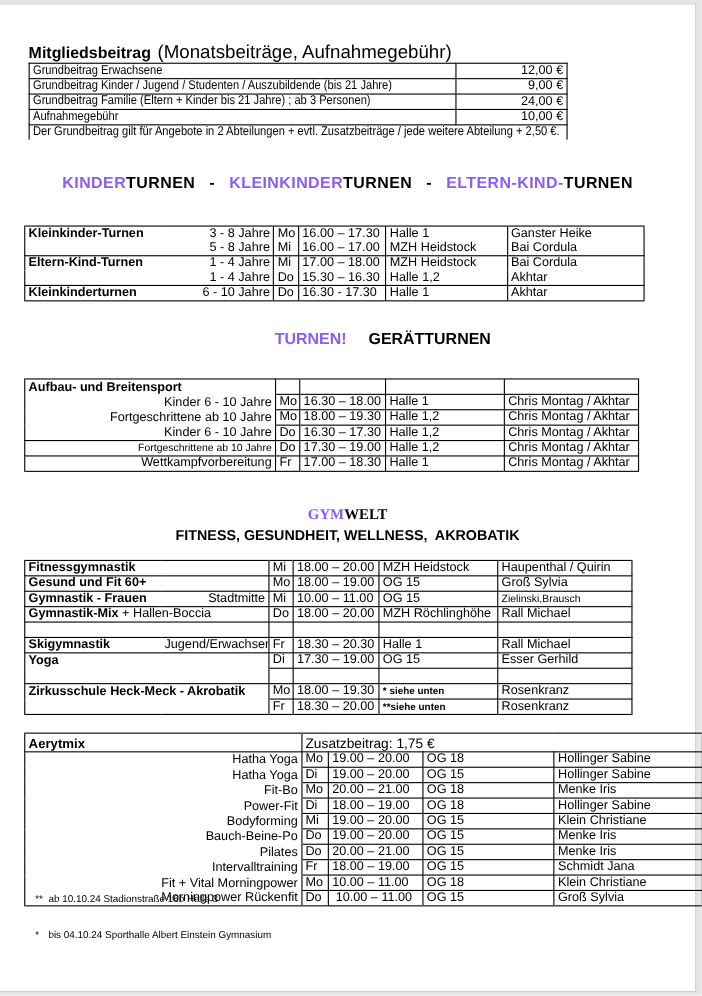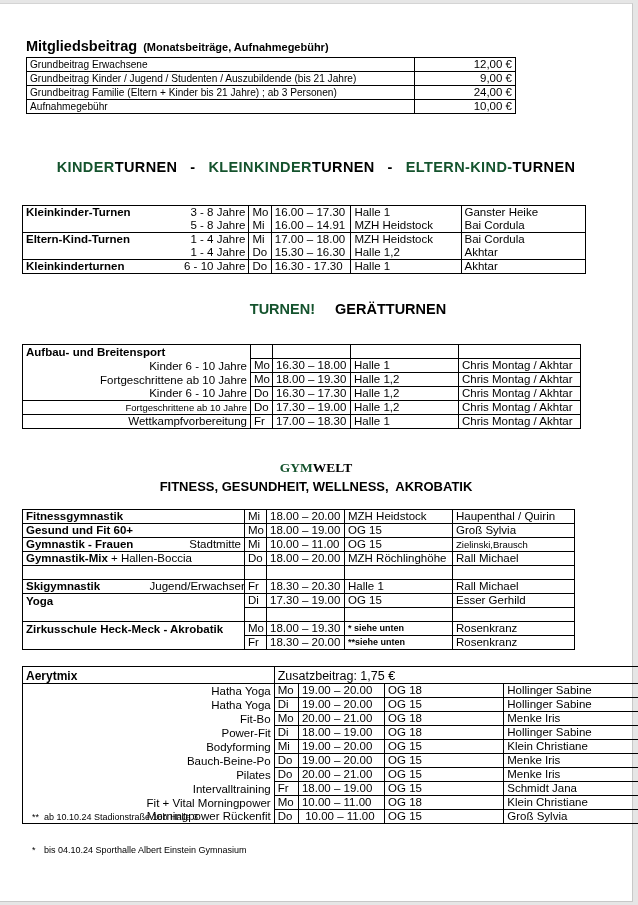--- a/index.html
+++ b/index.html
@@ -9,30 +9,30 @@
   }
   .page {
     position: absolute; left: 0; top: 3px; width: 632px; height: 897px;
     background: #fff; border-right: 1px solid #c8c8c8; border-bottom: 1px solid #c8c8c8; border-top: 1px solid #d4d4d4;
   }
   .abs { position: absolute; }
   .narrow { display: inline-block; transform: scaleX(0.88); transform-origin: left center; white-space: nowrap; }
 
   
   .mb-title { left: 26px; top: 34px; font-size: 14.5px; font-weight: bold; white-space: nowrap; }
-  .mb-sub { font-size: 11px; font-weight: bold; margin-left: 6px; }
+  .mb-sub { font-size: 17px; font-weight: normal; margin-left: 6px; }
   table { border-collapse: collapse; table-layout: fixed; position: absolute; }
   td { padding: 0 3px; height: 13px; font-size: 11.5px; line-height: 13px; white-space: nowrap; overflow: hidden; vertical-align: bottom; }
   .mb-table { left: 26px; top: 53px; width: 490px; }
   .mb-table td { border: 1px solid #000; height: 13px; }
   .mb-table td.amt { text-align: right; width: 94px; }
   .mb-table tr.note td { border-bottom: none; }
 
   .heading { left: 0; width: 632px; text-align: center; font-weight: bold; white-space: nowrap; }
-  .red { color: #14532d; }
+  .red { color: #8b5cf6; }
   .h1 { top: 155px; font-size: 14.5px; letter-spacing: 0.4px; word-spacing: 2px; }
   .h2 { top: 297px; font-size: 14.5px; padding-left: 32px; }
   .h3 { top: 456px; font-size: 13.5px; font-family: Liberation Serif, serif; }
   .h4 { top: 475px; font-size: 13px; }
 
   .sched td { border-left: 1px solid #000; border-right: 1px solid #000; font-size: 11.5px; }
   .sched td.b { font-weight: bold; }
   .sched td.r { text-align: right; }
   .sched tr.line td { border-bottom: 1px solid #000; }
   .sched tr.topl td { border-top: 1px solid #000; }
@@ -71,20 +71,23 @@
           <td><span class="narrow">Grundbeitrag   Kinder / Jugend / Studenten / Auszubildende  (bis 21 Jahre)</span></td>
           <td class="amt">9,00 €</td>
         </tr>
     <tr>
           <td><span class="narrow">Grundbeitrag   Familie (Eltern + Kinder bis 21 Jahre) ; ab 3 Personen)</span></td>
           <td class="amt">24,00 €</td>
         </tr>
     <tr>
           <td><span class="narrow">Aufnahmegebühr</span></td>
           <td class="amt">10,00 €</td>
+        </tr>
+    <tr class="note">
+          <td colspan="2"><span class="narrow">Der Grundbeitrag gilt für Angebote in 2 Abteilungen + evtl. Zusatzbeiträge / jede weitere Abteilung + 2,50 €.</span></td>
         </tr>
   </tbody>
     </table>
 
   <div class="abs heading h1">
     <span class="red">KINDER</span><span style="white-space:pre">TURNEN  -  </span><span class="red">KLEINKINDER</span><span style="white-space:pre">TURNEN  -  </span><span class="red">ELTERN-KIND-</span><span>TURNEN</span>
   </div>
 
   <table class="sched t-kinder">
     <colgroup>
@@ -101,21 +104,21 @@
       <td class="r" style="border-left:none">3 - 8 Jahre</td>
       <td>Mo</td>
       <td>16.00 – 17.30</td>
       <td>Halle 1</td>
       <td>Ganster Heike</td>
     </tr>
     <tr class="line">
       <td class="b" style="border-right:none"></td>
       <td class="r" style="border-left:none">5 - 8 Jahre</td>
       <td>Mi</td>
-      <td>16.00 – 14.91</td>
+      <td>16.00 – 17.00</td>
       <td>MZH  Heidstock</td>
       <td>Bai Cordula</td>
     </tr>
     <tr>
       <td class="b" style="border-right:none">Eltern-Kind-Turnen</td>
       <td class="r" style="border-left:none">1 - 4 Jahre</td>
       <td>Mi</td>
       <td>17.00 – 18.00</td>
       <td>MZH  Heidstock</td>
       <td>Bai Cordula</td>

